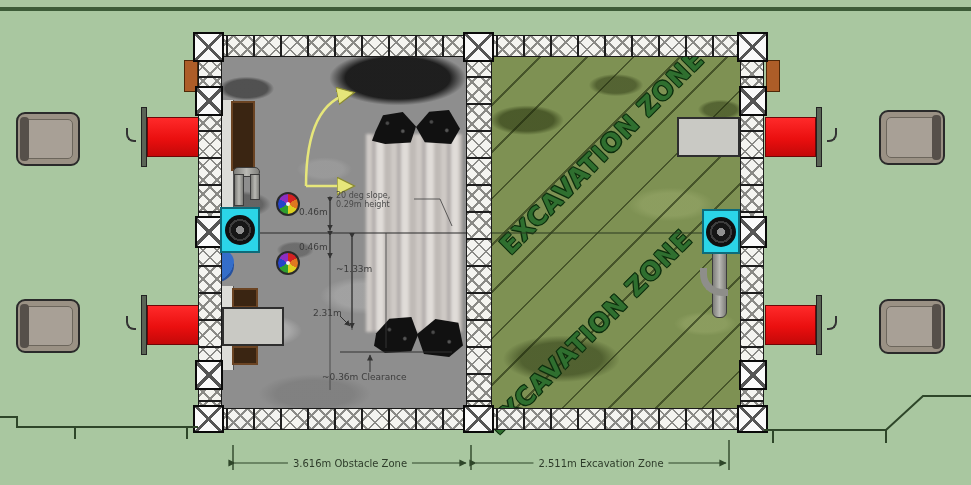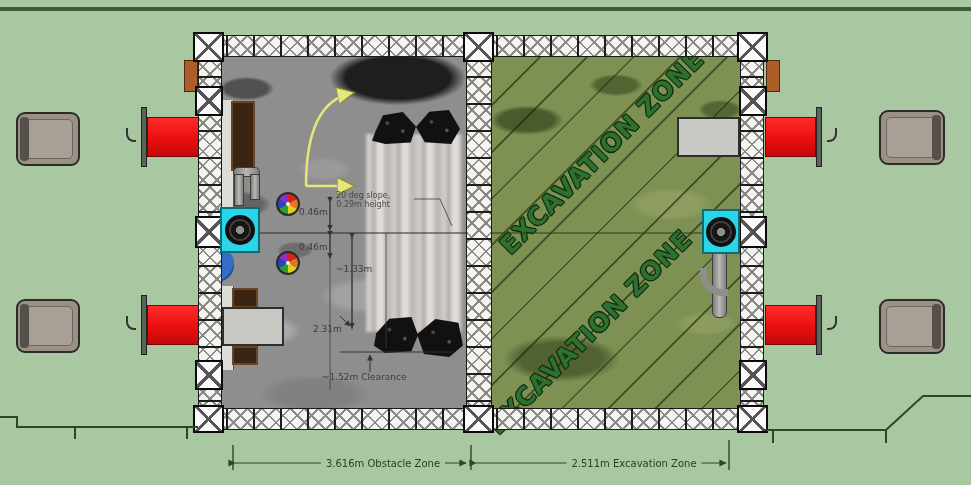--- a/index.html
+++ b/index.html
@@ -68,21 +68,21 @@
   .ramp{background-image:
       repeating-linear-gradient(90deg,#cfcac6 0 6px,#b3aeac 6px 10px,#e0dcd8 10px 18px,#bfbab6 18px 25px),
       linear-gradient(180deg,rgba(255,255,255,.25),rgba(0,0,0,.08));
       filter:blur(1.4px);}
   .rock{background:#111;background-image:radial-gradient(circle at 35% 35%, #4a4a4a 1px, transparent 2.5px),
       radial-gradient(circle at 70% 60%, #555 1px, transparent 2.5px);}
   .blob{border-radius:60% 40% 55% 45%;}
   
   .moonlabel{color:#3c3c3c;font-size:9px;line-height:10px;white-space:nowrap;}
   .smallnote{color:#4a4a4a;font-size:8px;line-height:9px;white-space:nowrap;}
-  .dimlabel{color:#2e3c2a;font-size:10px;background:#a9c7a0;padding:0 5px;white-space:nowrap;margin-left:33px;}
+  .dimlabel{color:#2e3c2a;font-size:10px;background:#a9c7a0;padding:0 5px;white-space:nowrap;}
   .z1{z-index:1}.z2{z-index:2}.z3{z-index:3}.z4{z-index:4}.z5{z-index:5}.z6{z-index:6}.z7{z-index:7}
 </style>
 </head>
 <body>
 
 <div id="canvas">
 
   <div class="abs" style="left:0;top:7px;width:971px;height:4px;background:#3d5c38;"></div>
 
   <div id="obstacle-surface" class="abs z1" style="left:222px;top:57px;width:244px;height:351px;"></div>
@@ -218,26 +218,26 @@
     <line x1="370" y1="372" x2="370" y2="355" stroke="#333" stroke-width="1" marker-end="url(#ad)"></line>
     <path d="M414,199 H440 L452,226" fill="none" stroke="#3c3c3c" stroke-width="0.8"></path>
 
     <line x1="233" y1="445" x2="233" y2="470" stroke="#2e4629" stroke-width="1.4"></line>
     <line x1="471" y1="445" x2="471" y2="470" stroke="#2e4629" stroke-width="1.4"></line>
     <line x1="729" y1="440" x2="729" y2="470" stroke="#2e4629" stroke-width="1.4"></line>
     <line x1="235" y1="463" x2="466" y2="463" stroke="#2e4629" stroke-width="1.2" marker-start="url(#ag)" marker-end="url(#ag)"></line>
     <line x1="476" y1="463" x2="726" y2="463" stroke="#2e4629" stroke-width="1.2" marker-start="url(#ag)" marker-end="url(#ag)"></line>
   </svg>
 
-  <div class="abs z7 smallnote" style="left:336px;top:191px;text-align:center;">
+  <div class="abs z7 smallnote" style="left:336px;top:191px;">
     <div>20 deg slope,</div>
     <div>0.29m height</div>
   </div>
   <div class="abs z7 moonlabel" style="left:299px;top:207px;">0.46m</div>
   <div class="abs z7 moonlabel" style="left:299px;top:242px;">0.46m</div>
   <div class="abs z7 moonlabel" style="left:336px;top:264px;">~1.33m</div>
-  <div class="abs z7 moonlabel" style="left:313px;top:324px;">2.31m</div>
-  <div class="abs z7 moonlabel" style="left:322px;top:372px;">~1.52m Clearance</div>
+  <div class="abs z7 moonlabel" style="left:313px;top:308px;">2.31m</div>
+  <div class="abs z7 moonlabel" style="left:322px;top:372px;">~0.36m Clearance</div>
 
   <div class="abs z7 dimlabel" style="left:350px;top:463px;transform:translate(-50%,-50%);">3.616m Obstacle Zone</div>
   <div class="abs z7 dimlabel" style="left:601px;top:463px;transform:translate(-50%,-50%);">2.511m Excavation Zone</div>
 
 </div>
 
 </body></html>

